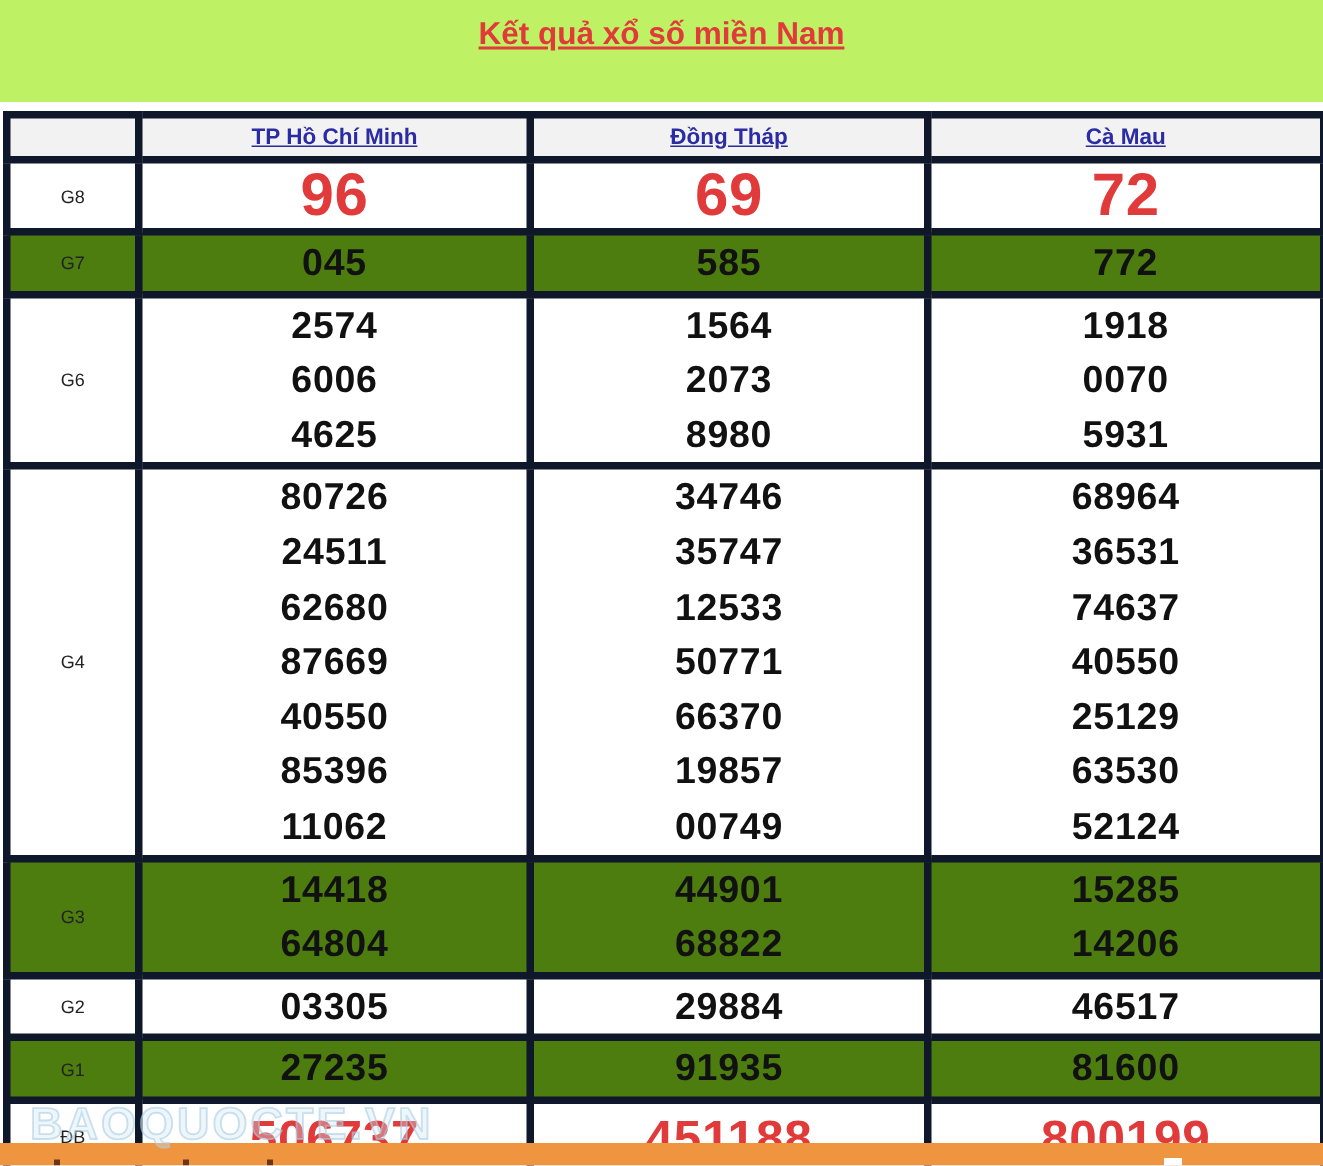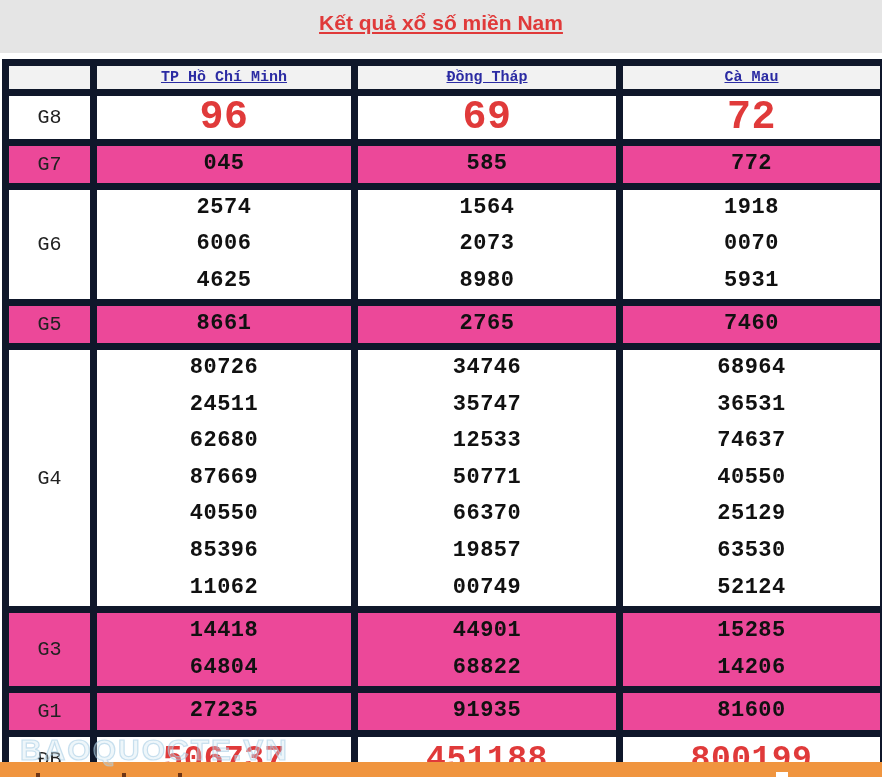--- a/index.html
+++ b/index.html
@@ -6,22 +6,22 @@
   html, body { width: 882px; }
   body {
     font-family: "Liberation Sans", sans-serif;
     background: #ffffff;
     position: relative;
     width: 882px;
     height: 777px;
     overflow: hidden;
   }
   .title-band {
-    height: 53px;
-    background: #e5e5e5;
+    height: 68px;
+    background: #bef264;
     display: flex;
     justify-content: center;
     align-items: baseline;
     gap: 9px;
     padding-top: 11px;
   }
   .title-link {
     color: #e03a3a;
     font-weight: bold;
     font-size: 21px;
@@ -34,51 +34,50 @@
     font-size: 27px;
     letter-spacing: 0.5px;
   }
   table.lottery {
     width: 878px;
     margin: 6px 2px 0 2px;
     border-collapse: collapse;
     table-layout: fixed;
   }
   table.lottery td, table.lottery th {
-    border: 7px solid #0f172a;
+    border: 5px solid #0f172a;
     text-align: center;
     vertical-align: middle;
     padding: 0;
-    font-family: Liberation Mono, monospace;
   }
   tr.head-row th {
     height: 30px;
     background: #f2f2f2;
     font-size: 15px;
     font-weight: bold;
   }
   tr.head-row a {
     color: #2b2ba3;
     text-decoration: underline;
     cursor: pointer;
   }
   td.label-cell {
-    font-size: 20px;
+    font-size: 12px;
     font-weight: normal;
     color: #222222;
   }
   .num-line {
     height: 36.6px;
     line-height: 36.6px;
-    font-size: 22px;
+    font-size: 25px;
     font-weight: bold;
     color: #111111;
     letter-spacing: 0.5px;
   }
-  tr.shaded td { background: #ec4899; }
+  tr.shaded td { background: #4d7c0f; }
   .num-line.red {
     height: 43px;
     line-height: 43px;
     font-size: 40px;
     color: #e03a3a;
   }
   .num-line.red-large {
     height: 45px;
     line-height: 45px;
     font-size: 33px;
@@ -181,32 +180,20 @@
           <div class="num-line">1564</div>
           <div class="num-line">2073</div>
           <div class="num-line">8980</div>
         </td>
         <td>
           <div class="num-line">1918</div>
           <div class="num-line">0070</div>
           <div class="num-line">5931</div>
         </td>
       </tr>
-      <tr class="shaded">
-        <td class="label-cell">G5</td>
-        <td>
-          <div class="num-line">8661</div>
-        </td>
-        <td>
-          <div class="num-line">2765</div>
-        </td>
-        <td>
-          <div class="num-line">7460</div>
-        </td>
-      </tr>
       <tr>
         <td class="label-cell">G4</td>
         <td>
           <div class="num-line">80726</div>
           <div class="num-line">24511</div>
           <div class="num-line">62680</div>
           <div class="num-line">87669</div>
           <div class="num-line">40550</div>
           <div class="num-line">85396</div>
           <div class="num-line">11062</div>
@@ -238,20 +225,32 @@
         </td>
         <td>
           <div class="num-line">44901</div>
           <div class="num-line">68822</div>
         </td>
         <td>
           <div class="num-line">15285</div>
           <div class="num-line">14206</div>
         </td>
       </tr>
+      <tr>
+        <td class="label-cell">G2</td>
+        <td>
+          <div class="num-line">03305</div>
+        </td>
+        <td>
+          <div class="num-line">29884</div>
+        </td>
+        <td>
+          <div class="num-line">46517</div>
+        </td>
+      </tr>
       <tr class="shaded">
         <td class="label-cell">G1</td>
         <td>
           <div class="num-line">27235</div>
         </td>
         <td>
           <div class="num-line">91935</div>
         </td>
         <td>
           <div class="num-line">81600</div>

